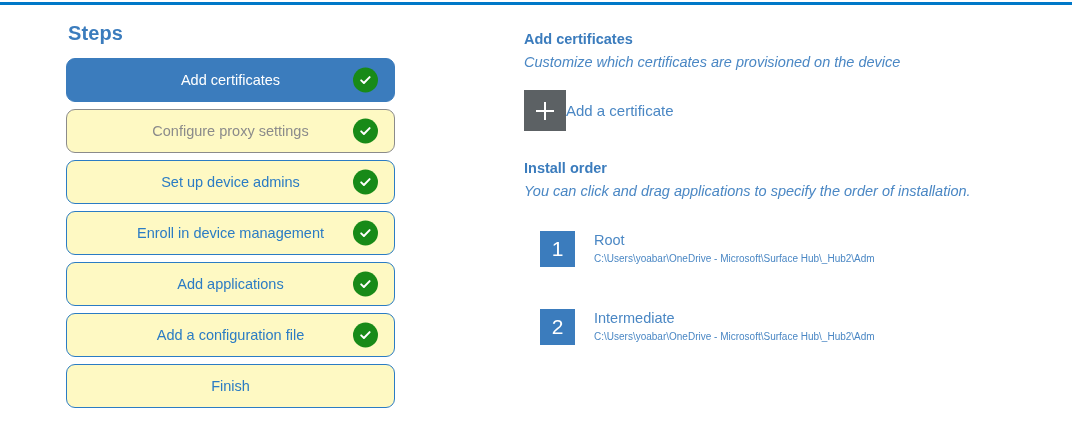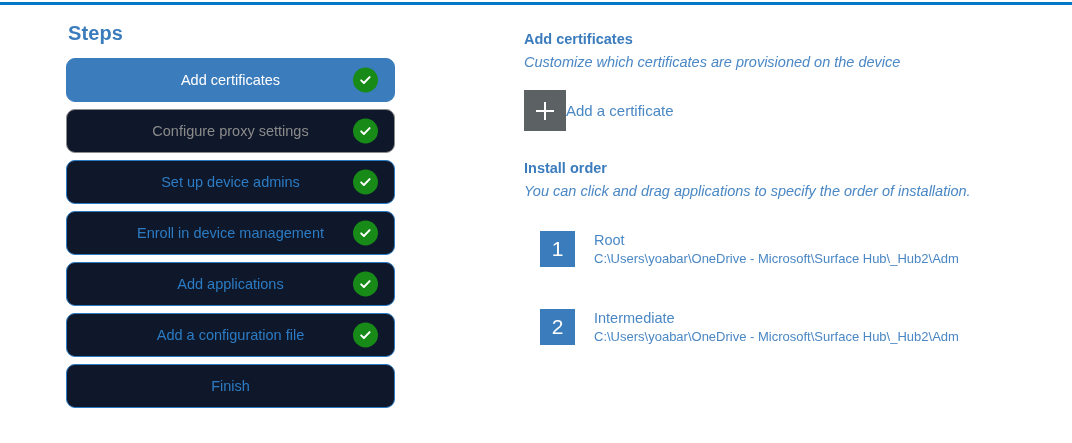--- a/index.html
+++ b/index.html
@@ -48,21 +48,21 @@
     line-height: 22px;
   }
   .step-button {
     position: relative;
     box-sizing: border-box;
     width: 329px;
     height: 44px;
     margin-bottom: 7px;
     border-radius: 9px;
     border: 1px solid #2b7cc4;
-    background: #0f172a;
+    background: #fef9c3;
     display: flex;
     align-items: center;
     justify-content: center;
     cursor: pointer;
   }
   .step-button .step-label {
     font-size: 14.5px;
     color: #2b7cc4;
     line-height: 16px;
     text-align: center;
@@ -188,21 +188,21 @@
     padding-top: 0px;
     white-space: nowrap;
     overflow: hidden;
   }
   .order-name {
     font-size: 14.5px;
     color: #4a87c4;
     line-height: 18px;
   }
   .order-path {
-    font-size: 13px;
+    font-size: 10px;
     color: #4a87c4;
     line-height: 20px;
   }
 </style>
 </head>
 <body>
 
 <div id="page-root">
 
   <div id="top-accent-bar"></div>

